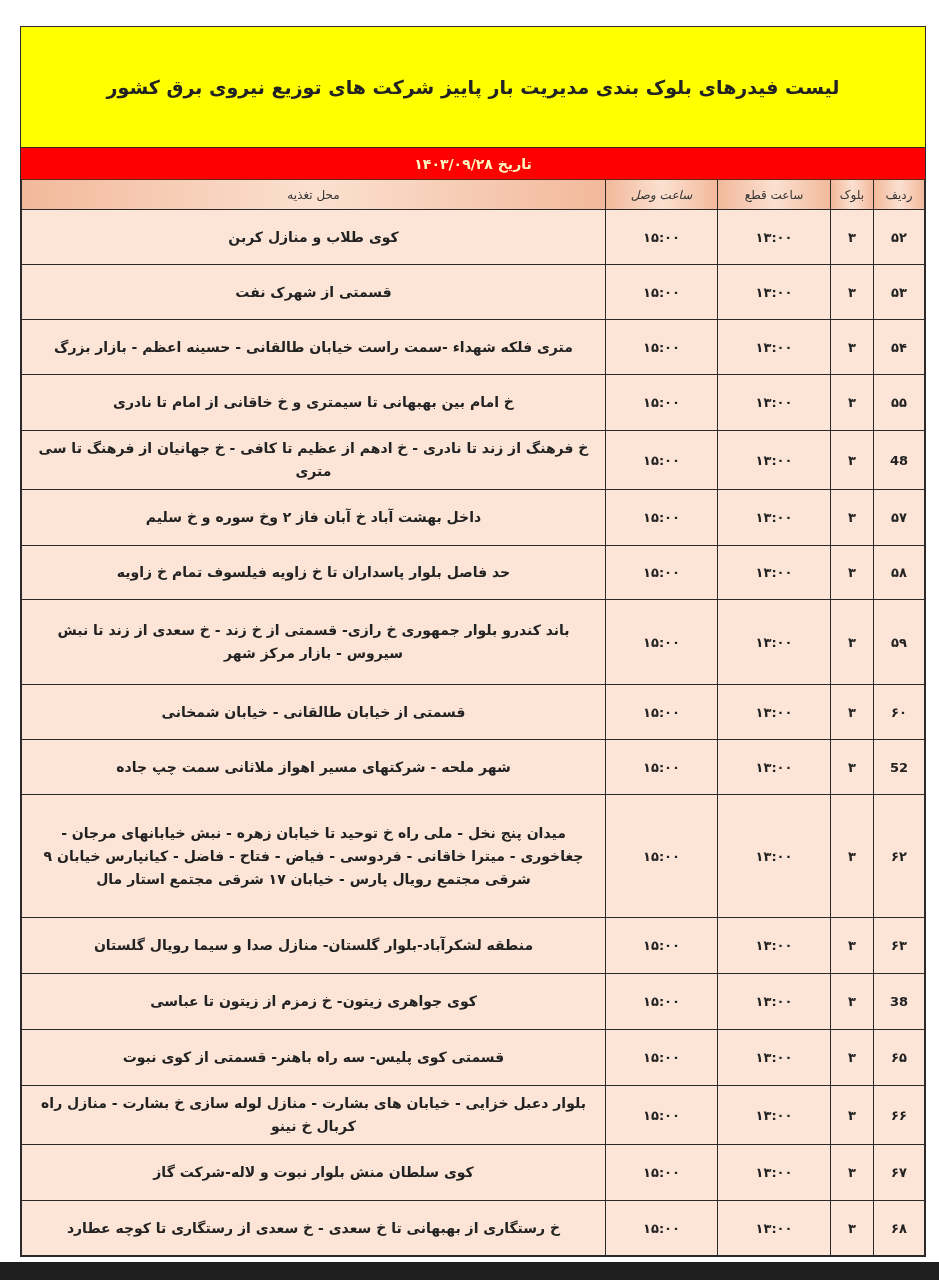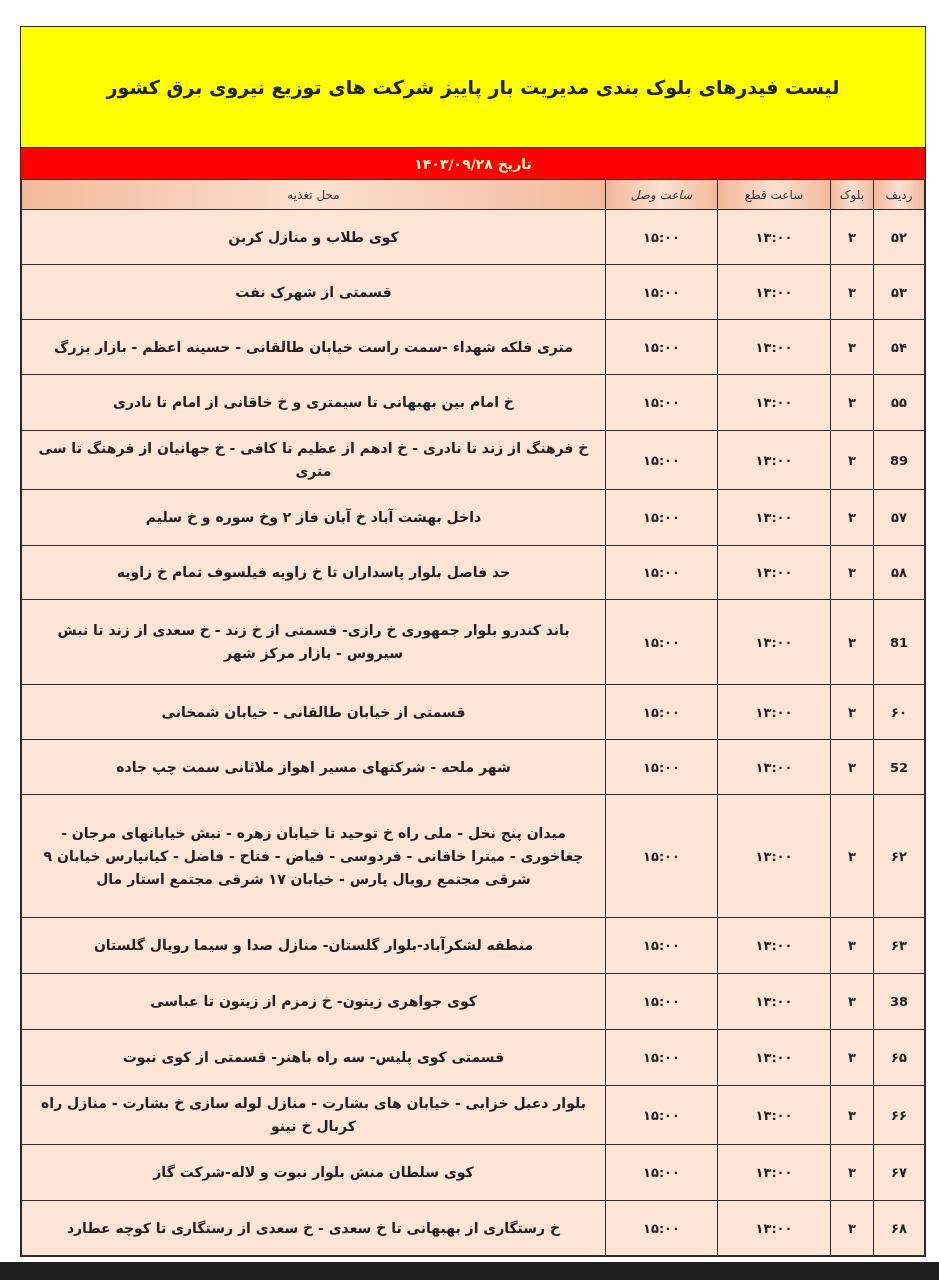--- a/index.html
+++ b/index.html
@@ -81,42 +81,42 @@
           <td class="loc">متری فلکه شهداء -سمت راست خیابان طالقانی  - حسینه اعظم - بازار بزرگ</td>
         </tr>
         <tr style="height: 56px;">
           <td>۵۵</td>
           <td>۳</td>
           <td>۱۳:۰۰</td>
           <td>۱۵:۰۰</td>
           <td class="loc">خ امام بین بهبهانی تا سیمتری و خ خاقانی از امام تا نادری</td>
         </tr>
         <tr style="height: 56px;">
-          <td>89</td>
+          <td>48</td>
           <td>۳</td>
           <td>۱۳:۰۰</td>
           <td>۱۵:۰۰</td>
           <td class="loc">خ فرهنگ از زند تا نادری - خ ادهم از عظیم تا کافی - خ جهانیان از فرهنگ تا سی متری</td>
         </tr>
         <tr style="height: 56px;">
           <td>۵۷</td>
           <td>۳</td>
           <td>۱۳:۰۰</td>
           <td>۱۵:۰۰</td>
           <td class="loc">داخل بهشت آباد خ آبان فاز ۲ وخ سوره و خ سلیم</td>
         </tr>
         <tr style="height: 54px;">
           <td>۵۸</td>
           <td>۳</td>
           <td>۱۳:۰۰</td>
           <td>۱۵:۰۰</td>
           <td class="loc">حد فاصل بلوار پاسداران تا خ زاویه فیلسوف تمام خ زاویه</td>
         </tr>
         <tr style="height: 85px;">
-          <td>81</td>
+          <td>۵۹</td>
           <td>۳</td>
           <td>۱۳:۰۰</td>
           <td>۱۵:۰۰</td>
           <td class="loc">باند کندرو بلوار جمهوری خ رازی- قسمتی از خ زند - خ سعدی از زند تا نبش سیروس - بازار مرکز شهر</td>
         </tr>
         <tr style="height: 55px;">
           <td>۶۰</td>
           <td>۳</td>
           <td>۱۳:۰۰</td>
           <td>۱۵:۰۰</td>

